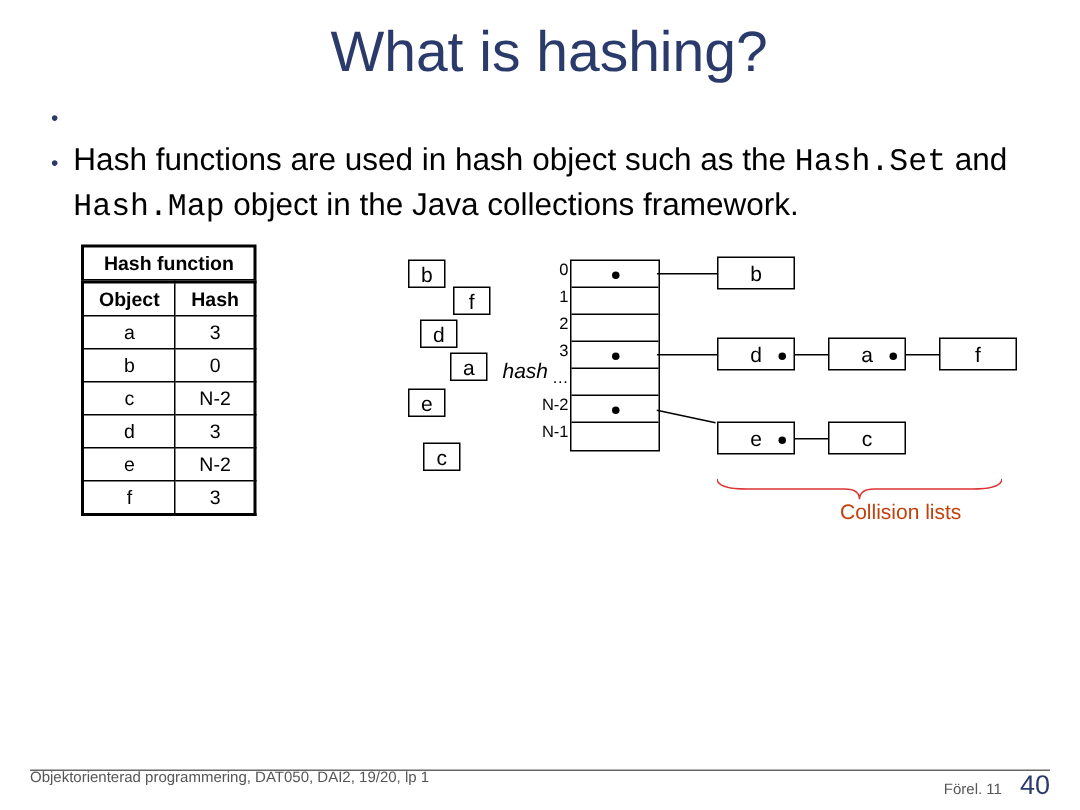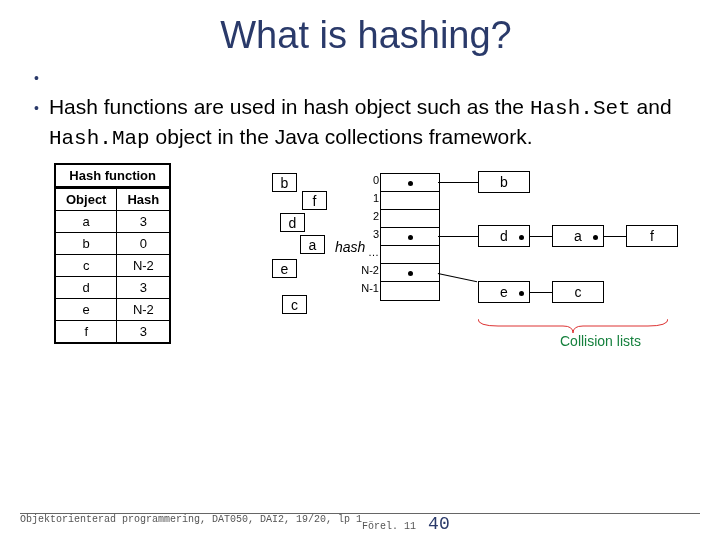--- a/index.html
+++ b/index.html
@@ -88,36 +88,36 @@
   .hash-arrow {
     position: absolute; left: 75px; top: 76px;
     font-family: Liberation Sans, sans-serif; font-size: 14px; font-style: italic;
   }
   .line {
     position: absolute; background: #000; height: 1px;
     transform-origin: 0 0;
   }
   .collision-label {
     position: absolute; left: 300px; top: 170px;
-    color: #15803d; font-size: 14px; font-family: Verdana, sans-serif;
+    color: #c2410c; font-size: 14px; font-family: Verdana, sans-serif;
   }
   .brace {
     position: absolute; left: 218px; top: 156px;
     width: 190px; height: 14px;
   }
   .brace svg { width: 190px; height: 14px; }
   .footer-line {
     position: absolute; left: 20px; right: 20px; top: 513px;
     border-top: 1px solid #666;
   }
   .footer {
     position: absolute; bottom: 6px; left: 20px; right: 20px;
-    display: flex; 
+    display: flex; justify-content: space-between;
     font-size: 10px; color: #555;
-    font-family: Liberation Mono, monospace;
+    font-family: Liberation Sans, sans-serif;
   }
   .pagenum { font-size: 18px; color: #2a3a6a; margin-left: 12px; }
   .footer-right { display: flex; align-items: baseline; }
 </style>
 </head>
 <body>
 
 <h1 class="title">What is hashing?</h1>
 
 <div class="bullets">

